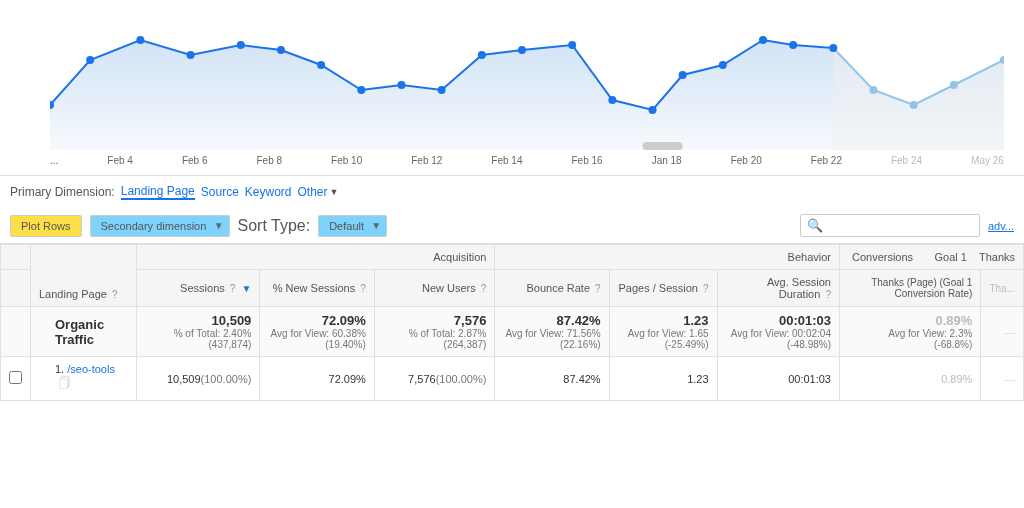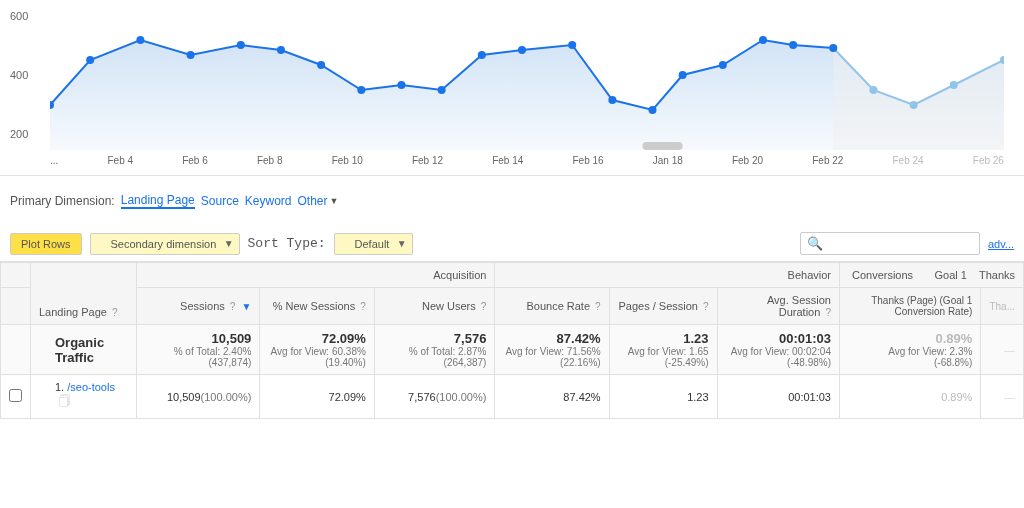--- a/index.html
+++ b/index.html
@@ -31,21 +31,21 @@
     .chart-x-labels {
       display: flex;
       justify-content: space-between;
       padding: 2px 0 0 0;
       font-size: 10px;
       color: #666;
     }
 
     
     .primary-dimension {
-      padding: 17px 10px;
+      padding: 8px 10px;
       font-size: 12px;
       color: #555;
       border-top: 1px solid #e0e0e0;
       display: flex;
       align-items: center;
       gap: 6px;
     }
     .primary-dimension span { color: #555; }
     .dim-link { color: #1a73e8; cursor: pointer; text-decoration: none; font-weight: 500; }
     .dim-link.active { border-bottom: 2px solid #1a73e8; }
@@ -68,35 +68,35 @@
       border-radius: 2px;
     }
     .select-wrap {
       position: relative;
       display: inline-flex;
       align-items: center;
     }
     .select-wrap select {
       appearance: none;
       border: 1px solid #ccc;
-      background: #fef9c3;
-      padding: 4px 22px 4px 20px;
+      background: #7dd3fc;
+      padding: 4px 22px 4px 10px;
       font-size: 11px;
       color: #555;
       cursor: pointer;
       border-radius: 2px;
     }
     .select-arrow {
       position: absolute;
       right: 6px;
       pointer-events: none;
       font-size: 10px;
       color: #666;
     }
-    .sort-label { font-size: 13px; color: #555; font-family: Liberation Mono, monospace; }
+    .sort-label { font-size: 16px; color: #555; }
     .search-box {
       margin-left: auto;
       display: flex;
       align-items: center;
       border: 1px solid #ccc;
       border-radius: 2px;
       padding: 3px 6px;
       width: 180px;
     }
     .search-box input {
@@ -138,25 +138,20 @@
     .col-conversions { background: #fce8e6; }
     .row-organic td { background: #fafafa; }
     .organic-label { font-weight: bold; font-size: 13px; }
     .row-item td { background: #fff; }
     .copy-icon { color: #aaa; margin-left: 4px; cursor: pointer; font-size: 11px; }
   </style>
 </head>
 <body>
 
 <div class="chart-area">
-  <div class="chart-y-labels">
-    <span>600</span>
-    <span>400</span>
-    <span>200</span>
-  </div>
   <svg class="chart-svg" viewBox="0 0 950 140" preserveAspectRatio="none">
 
     <defs>
       <linearGradient id="areaGrad" x1="0" y1="0" x2="0" y2="1">
         <stop offset="0%" stop-color="#4a90d9" stop-opacity="0.25"></stop>
         <stop offset="100%" stop-color="#4a90d9" stop-opacity="0.05"></stop>
       </linearGradient>
 
       <linearGradient id="areaGradDim" x1="0" y1="0" x2="0" y2="1">
         <stop offset="0%" stop-color="#90c4e8" stop-opacity="0.2"></stop>
@@ -206,21 +201,21 @@
     <span>Feb 6</span>
     <span>Feb 8</span>
     <span>Feb 10</span>
     <span>Feb 12</span>
     <span>Feb 14</span>
     <span>Feb 16</span>
     <span>Jan 18</span>
     <span>Feb 20</span>
     <span>Feb 22</span>
     <span style="color:#bbb;">Feb 24</span>
-    <span style="color:#bbb;">Feb 26</span>
+    <span style="color:#bbb;">May 26</span>
   </div>
 </div>
 
 <div class="primary-dimension">
   <span>Primary Dimension:</span>
   <a class="dim-link active">Landing Page</a>
   <a class="dim-link">Source</a>
   <a class="dim-link">Keyword</a>
   <a class="dim-link" style="display:flex;align-items:center;gap:2px;">Other <span style="font-size:9px;">▼</span></a>
 </div>

